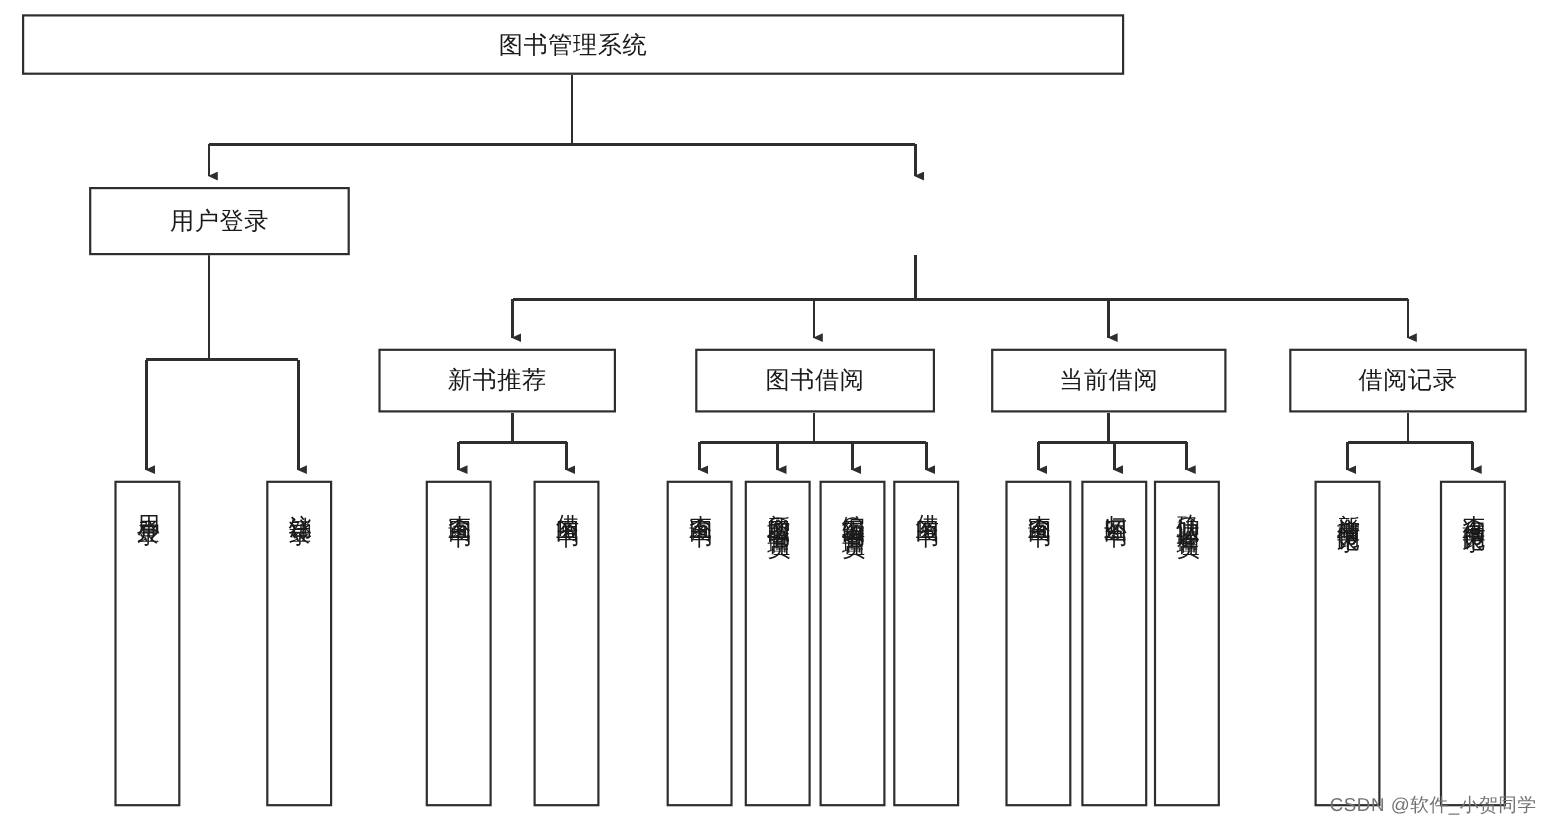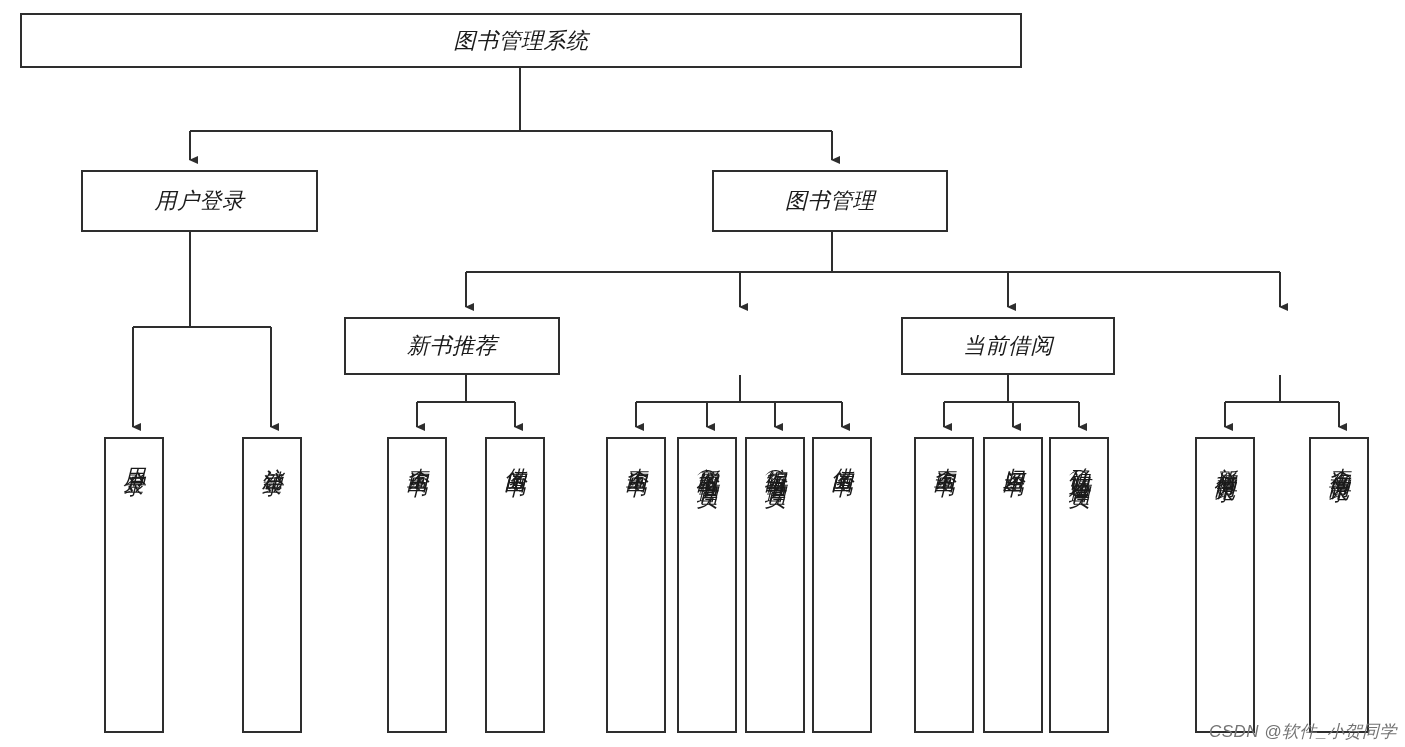--- a/index.html
+++ b/index.html
@@ -11,21 +11,20 @@
     width: 1405px;
     height: 747px;
     font-family: "Liberation Sans", "DejaVu Sans", sans-serif;
     overflow: hidden;
     position: relative;
   }
   #diagram-root {
     position: relative;
     width: 1405px;
     height: 747px;
-    font-style: italic;
   }
   svg#tree-svg {
     position: absolute;
     left: 0;
     top: 0;
     width: 1405px;
     height: 747px;
   }
   .node-box {
     position: absolute;
@@ -127,29 +126,32 @@
     </g>
   </svg>
 
   <div class="node-box root" style="left:20px; top:13px; width:1002px; height:55px;">
     <span class="node-label">图书管理系统</span>
   </div>
 
   <div class="node-box level2" style="left:81px; top:170px; width:237px; height:62px;">
     <span class="node-label">用户登录</span>
   </div>
-  <div class="node-box level2" style="left:712px; top:170px; width:236px; height:62px;">
-    <span class="node-label">图书管理</span>
-  </div>
 
   <div class="node-box level3" style="left:344px; top:317px; width:216px; height:58px;">
     <span class="node-label">新书推荐</span>
   </div>
+  <div class="node-box level3" style="left:632px; top:317px; width:218px; height:58px;">
+    <span class="node-label">图书借阅</span>
+  </div>
   <div class="node-box level3" style="left:901px; top:317px; width:214px; height:58px;">
     <span class="node-label">当前借阅</span>
+  </div>
+  <div class="node-box level3" style="left:1172px; top:317px; width:216px; height:58px;">
+    <span class="node-label">借阅记录</span>
   </div>
 
   <div class="node-box vertical" style="left:104px; top:437px; width:60px; height:296px;">
     <span class="node-label">用户登录</span>
   </div>
   <div class="node-box vertical" style="left:242px; top:437px; width:60px; height:296px;">
     <span class="node-label">注销登录</span>
   </div>
 
   <div class="node-box vertical" style="left:387px; top:437px; width:60px; height:296px;">

